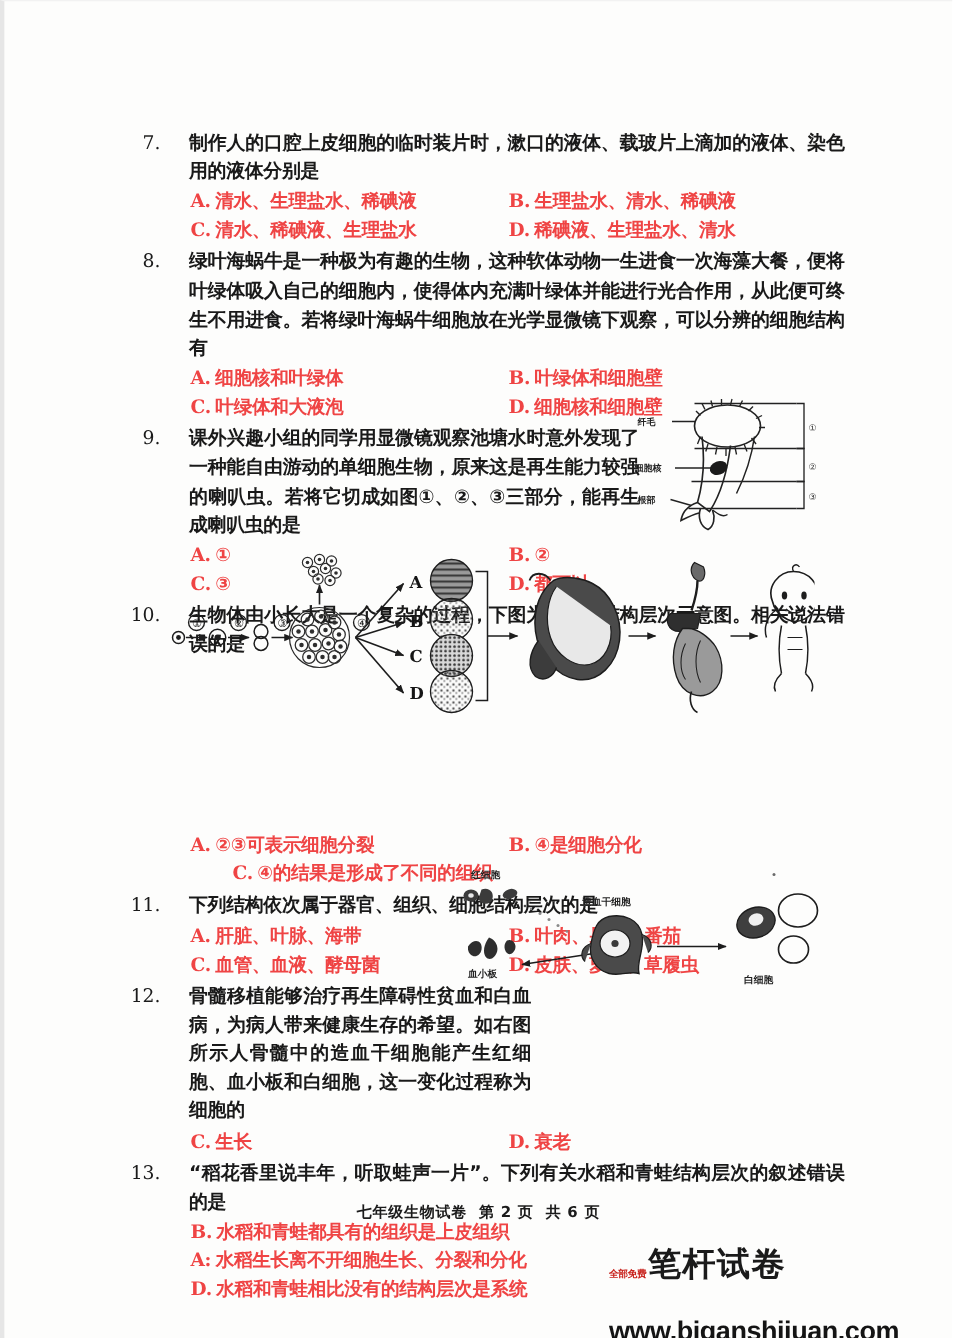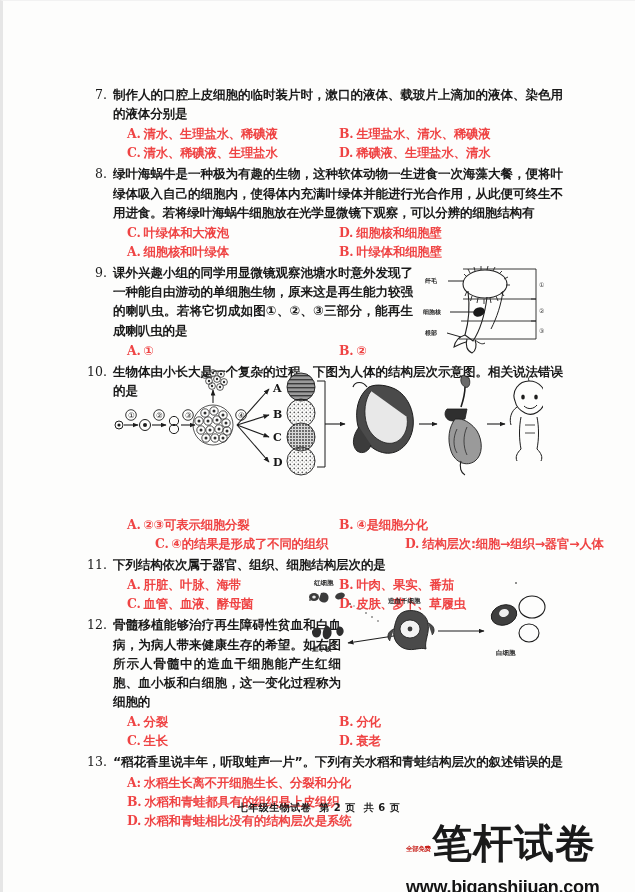--- a/index.html
+++ b/index.html
@@ -58,20 +58,21 @@
     padding-left: 6px;
   }
   .stem {
     font-size: 12.6px;
     line-height: 19.2px;
     text-align: justify;
     font-family: "DejaVu Sans", "Liberation Sans", sans-serif;
     font-weight: 600;
     letter-spacing: -0.2px;
     color: #191919;
+    margin-left: 13px;
   }
   .stem.narrow { width: 300px; }
   .stem.narrow2 { width: 228px; }
 
   .opts {
     margin-top: 1px;
   }
   .opt-line {
     display: flex;
     font-size: 12.4px;
@@ -119,21 +120,21 @@
   .watermark {
     position: absolute;
     right: 14px;
     top: 826px;
     text-align: left;
     width: 215px;
   }
   .wm-cn {
     font-family: "DejaVu Sans", "Liberation Sans", sans-serif;
     font-weight: 700;
-    font-size: 40px;
+    font-size: 22px;
     line-height: 33px;
     color: #1a1a1a;
     letter-spacing: 1px;
     padding-left: 26px;
   }
   .wm-url {
     font-family: Liberation Sans, sans-serif;
     font-weight: 700;
     font-size: 18px;
     line-height: 19px;
@@ -211,61 +212,64 @@
       </div>
     </div>
 
     <div class="q">
       <div class="q-row">
         <div class="q-num">8.</div>
         <div class="q-body">
           <div class="stem">绿叶海蜗牛是一种极为有趣的生物，这种软体动物一生进食一次海藻大餐，便将叶绿体吸入自己的细胞内，使得体内充满叶绿体并能进行光合作用，从此便可终生不用进食。若将绿叶海蜗牛细胞放在光学显微镜下观察，可以分辨的细胞结构有</div>
           <div class="opts">
             <div class="opt-line">
+              <span class="opt col-a"><span class="opt-lead">A.</span><span>细胞核和叶绿体</span></span>
+              <span class="opt col-full"><span class="opt-lead">B.</span><span>叶绿体和细胞壁</span></span>
+            </div>
+            <div class="opt-line">
               <span class="opt col-a"><span class="opt-lead">C.</span><span>叶绿体和大液泡</span></span>
               <span class="opt col-full"><span class="opt-lead">D.</span><span>细胞核和细胞壁</span></span>
-            </div>
-            <div class="opt-line">
-              <span class="opt col-a"><span class="opt-lead">A.</span><span>细胞核和叶绿体</span></span>
-              <span class="opt col-full"><span class="opt-lead">B.</span><span>叶绿体和细胞壁</span></span>
             </div>
           </div>
         </div>
       </div>
     </div>
 
     <div class="q">
       <div class="q-row">
         <div class="q-num">9.</div>
         <div class="q-body">
           <div class="stem narrow">课外兴趣小组的同学用显微镜观察池塘水时意外发现了一种能自由游动的单细胞生物，原来这是再生能力较强的喇叭虫。若将它切成如图①、②、③三部分，能再生成喇叭虫的是</div>
           <div class="opts">
             <div class="opt-line">
               <span class="opt col-a"><span class="opt-lead">A.</span><span>①</span></span>
               <span class="opt col-full"><span class="opt-lead">B.</span><span>②</span></span>
+            </div>
+            <div class="opt-line">
+              <span class="opt col-a"><span class="opt-lead">C.</span><span>③</span></span>
+              <span class="opt col-full"><span class="opt-lead">D.</span><span>都可以</span></span>
             </div>
           </div>
         </div>
       </div>
     </div>
 
     <div class="q">
       <div class="q-row">
         <div class="q-num">10.</div>
         <div class="q-body">
           <div class="stem">生物体由小长大是一个复杂的过程，下图为人体的结构层次示意图。相关说法错误的是</div>
           <div style="height:114px"></div>
           <div class="opts">
             <div class="opt-line">
               <span class="opt col-a"><span class="opt-lead">A.</span><span>②③可表示细胞分裂</span></span>
               <span class="opt col-full"><span class="opt-lead">B.</span><span>④是细胞分化</span></span>
             </div>
             <div class="opt-line">
               <span class="opt col-a wide"><span class="opt-lead">C.</span><span>④的结果是形成了不同的组织</span></span>
-              <span class="opt col-full"><span class="opt-lead">D.</span><span>结构层次:细胞→组织→器官→人体</span></span>
             </div>
           </div>
         </div>
       </div>
     </div>
 
     <div class="q">
       <div class="q-row">
         <div class="q-num">11.</div>
         <div class="q-body">
@@ -284,43 +288,39 @@
       </div>
     </div>
 
     <div class="q">
       <div class="q-row">
         <div class="q-num">12.</div>
         <div class="q-body">
           <div class="stem narrow2">骨髓移植能够治疗再生障碍性贫血和白血病，为病人带来健康生存的希望。如右图所示人骨髓中的造血干细胞能产生红细胞、血小板和白细胞，这一变化过程称为细胞的</div>
           <div class="opts">
             <div class="opt-line">
-              <span class="opt col-a"><span class="opt-lead">A.</span><span>分裂</span></span>
-              <span class="opt col-full"><span class="opt-lead">B.</span><span>分化</span></span>
-            </div>
-            <div class="opt-line">
               <span class="opt col-a"><span class="opt-lead">C.</span><span>生长</span></span>
               <span class="opt col-full"><span class="opt-lead">D.</span><span>衰老</span></span>
             </div>
           </div>
         </div>
       </div>
     </div>
 
     <div class="q">
       <div class="q-row">
         <div class="q-num">13.</div>
         <div class="q-body">
           <div class="stem">“稻花香里说丰年，听取蛙声一片”。下列有关水稻和青蛙结构层次的叙述错误的是</div>
           <div class="opts">
             <div class="opt-line">
+                <span class="opt col-full"><span class="opt-lead">B.</span><span>水稻和青蛙都具有的组织是上皮组织</span></span>
+              </div>
+            <div class="opt-line">
                 <span class="opt col-full"><span class="opt-lead">A:</span><span>水稻生长离不开细胞生长、分裂和分化</span></span>
-              </div>
-            <div class="opt-line">
-                <span class="opt col-full"><span class="opt-lead">B.</span><span>水稻和青蛙都具有的组织是上皮组织</span></span>
               </div>
             <div class="opt-line">
                 <span class="opt col-full"><span class="opt-lead">D.</span><span>水稻和青蛙相比没有的结构层次是系统</span></span>
               </div>
           </div>
         </div>
       </div>
     </div>
 
   </div>

